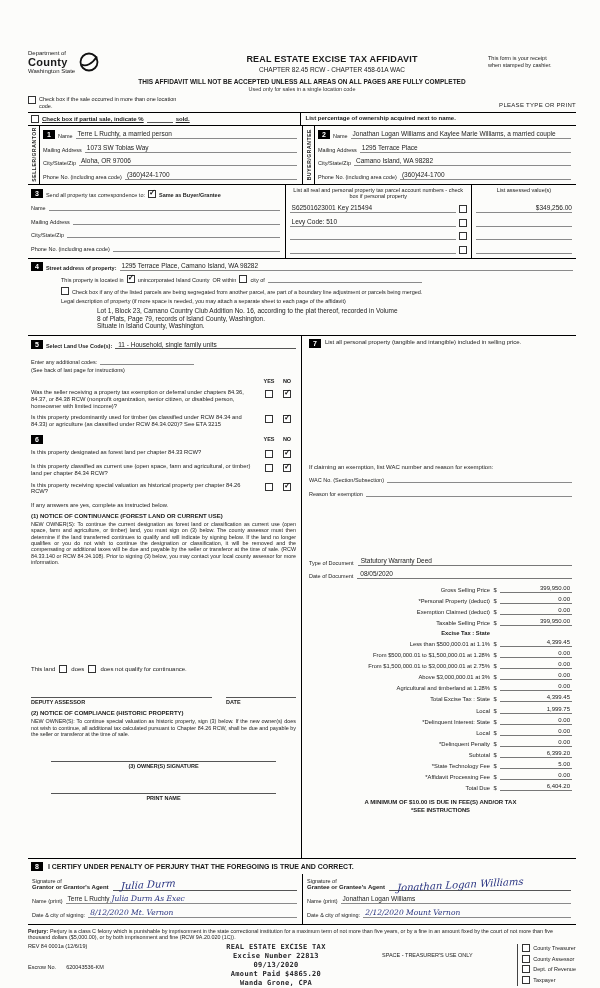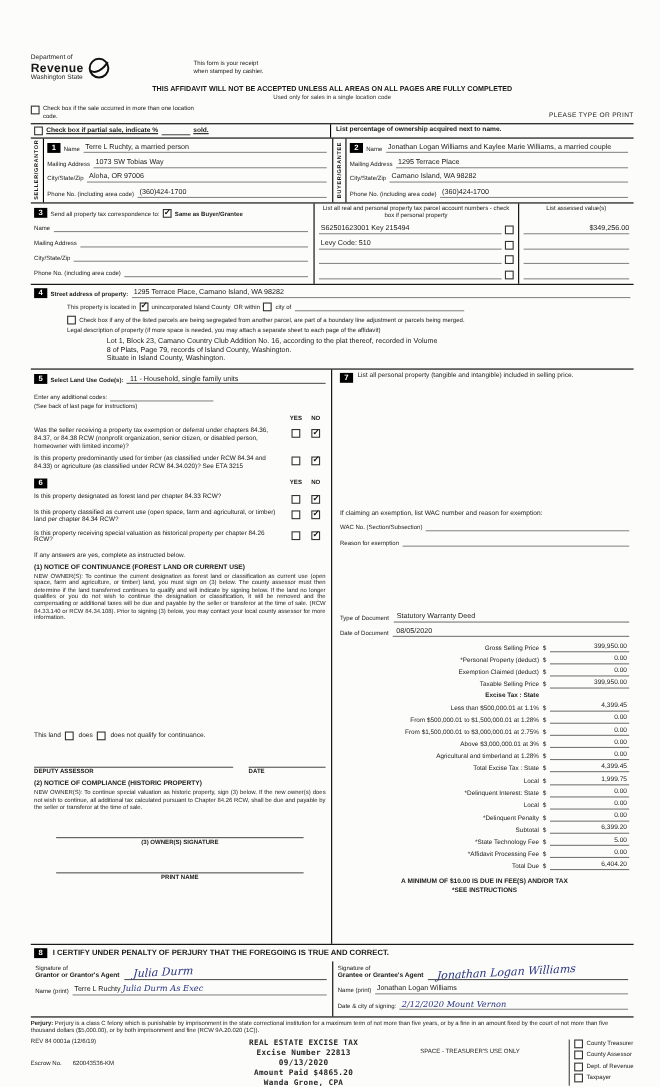--- a/index.html
+++ b/index.html
@@ -138,27 +138,31 @@
 </style>
 </head>
 <body>
 
 <div class="page">
 
   <div class="hdr">
     <div class="logo">
       <div>
         <div class="dept">Department of</div>
-        <div class="rev">Revenue</div>
+        <div class="rev">County</div>
         <div class="wa">Washington State</div>
       </div>
       <svg class="logomark" width="22" height="22" viewBox="0 0 22 22">
         <circle cx="11" cy="11" r="8.5" fill="none" stroke="#111" stroke-width="1.8"></circle>
         <path d="M3.5 13.5 C 8 16, 14 13, 19 5.5" fill="none" stroke="#111" stroke-width="1.8"></path>
       </svg>
+    </div>
+    <div class="titleblock">
+      <div class="title">REAL ESTATE EXCISE TAX AFFIDAVIT</div>
+      <div class="chapter">CHAPTER 82.45 RCW - CHAPTER 458-61A WAC</div>
     </div>
     <div class="receipt">
       <div>This form is your receipt</div>
       <div>when stamped by cashier.</div>
     </div>
   </div>
 
   <div class="warning">THIS AFFIDAVIT WILL NOT BE ACCEPTED UNLESS ALL AREAS ON ALL PAGES ARE FULLY COMPLETED</div>
   <div class="singleloc">Used only for sales in a single location code</div>
 
@@ -570,20 +574,26 @@
             <span class="script sig-main">Julia Durm</span>
           </div>
         </div>
         <div class="frow">
           <span class="lbl">Name (print)</span>
           <span class="fill">
             <span>Terre L Ruchty</span>
             <span class="hand" style="">Julia Durm As Exec</span>
           </span>
         </div>
+        <div class="frow">
+          <span class="lbl">Date &amp; city of signing:</span>
+          <span class="fill">
+            <span class="hand">8/12/2020   Mt. Vernon</span>
+          </span>
+        </div>
       </div>
       <div class="sigcol">
         <div class="sigrow">
           <div>
             <div class="siglbl1">Signature of</div>
             <div class="siglbl2">Grantee or Grantee's Agent</div>
           </div>
           <div class="sigline">
             <span class="script sig-main">Jonathan Logan Williams</span>
           </div>

